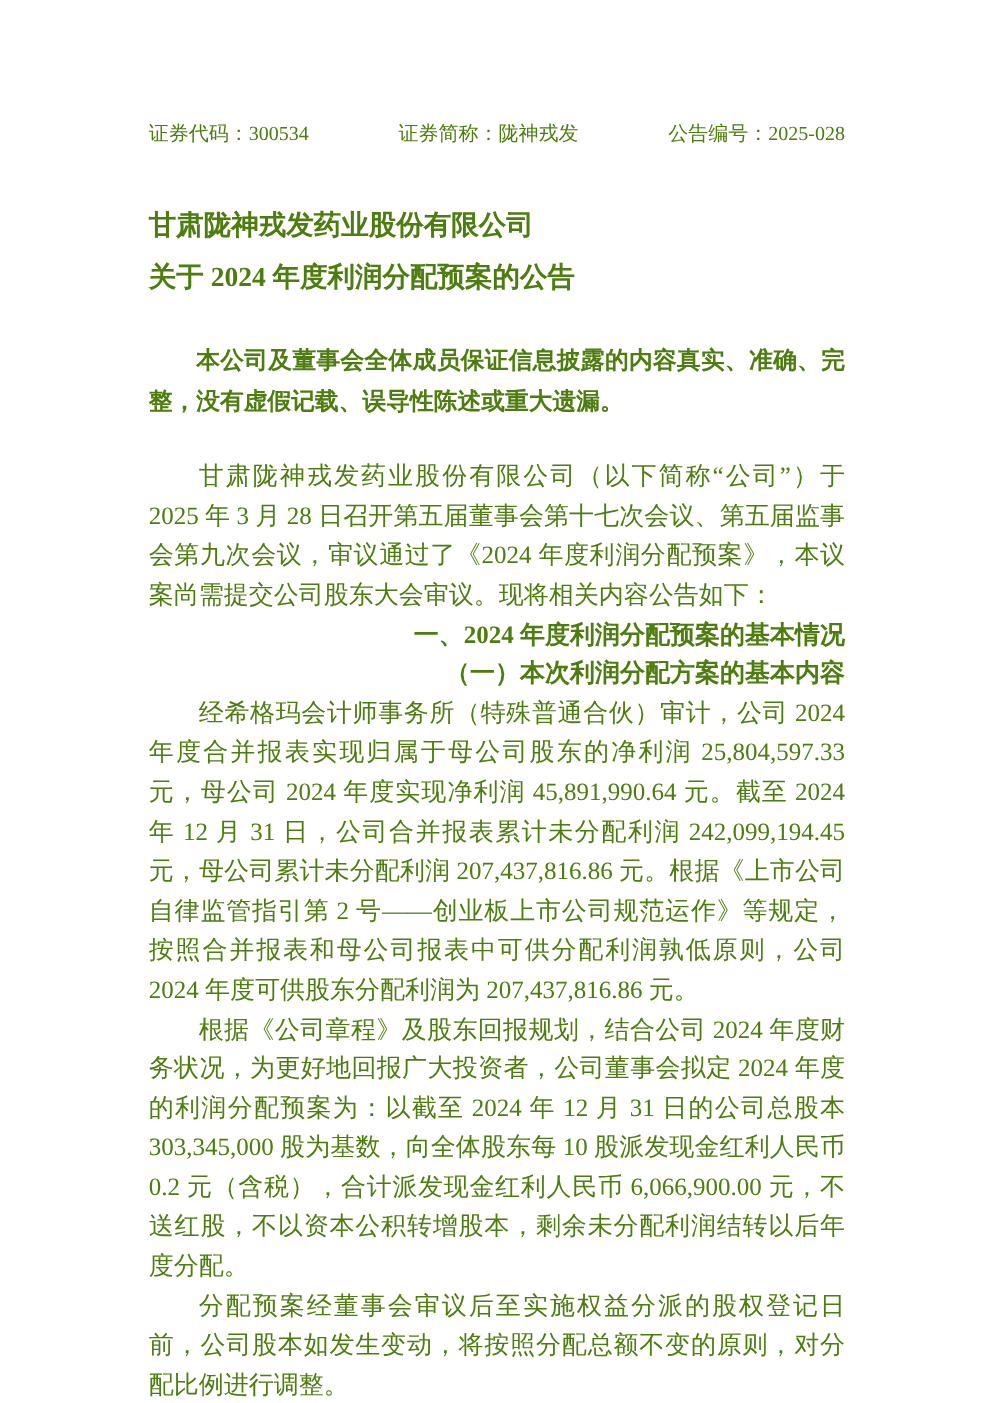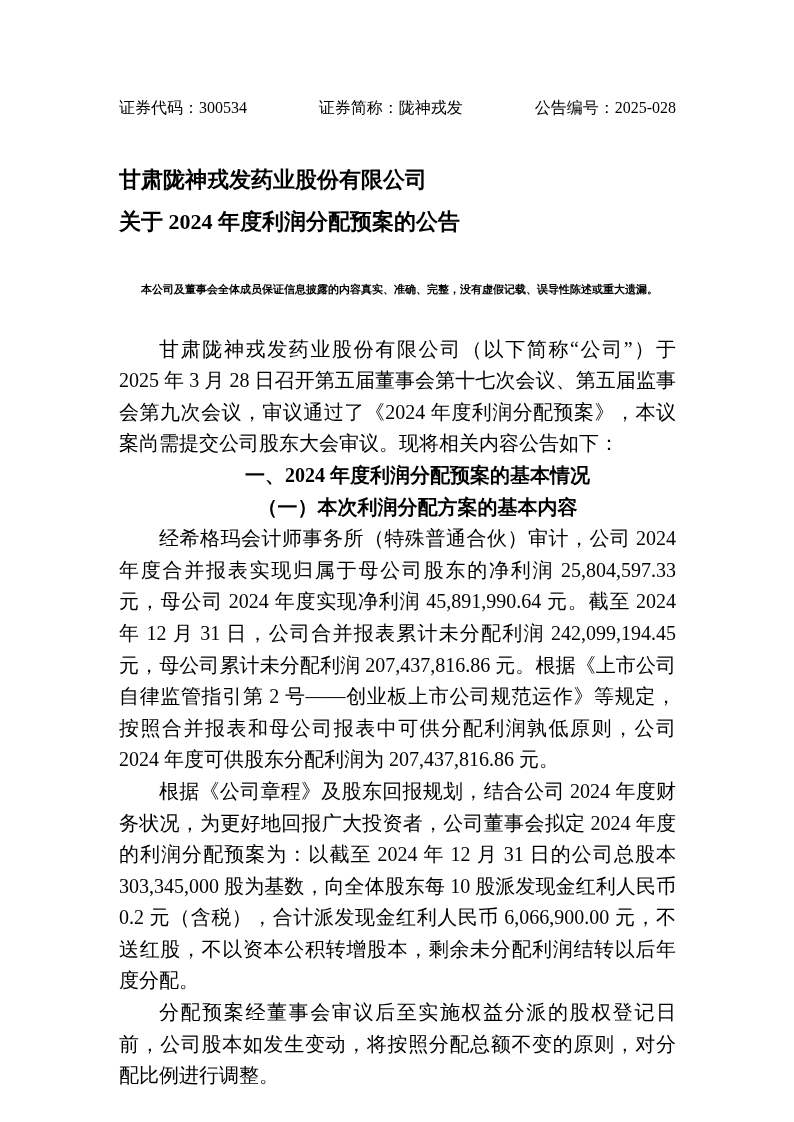--- a/index.html
+++ b/index.html
@@ -2,21 +2,21 @@
 <html><head>
 <meta charset="utf-8">
 <style>
   * { box-sizing: border-box; }
   html, body { margin: 0; padding: 0; background: #ffffff; }
   .page {
     position: relative;
     width: 794px;
     height: 1122px;
     background: #ffffff;
-    color: #000000;
+    color: #4d7c0f;
     font-family: "Liberation Serif", "DejaVu Serif", serif;
     overflow: hidden;
   }
   .content {
     position: absolute;
     left: 119px;
     top: 0;
     width: 557px;
   }
   .doc-header {
@@ -33,35 +33,35 @@
     text-align: left;
   }
   .title-line {
     font-size: 22px;
     line-height: 42px;
     font-weight: bold;
     margin: 0;
   }
   .disclaimer {
     margin-top: 30px;
-    font-size: 11px;
+    font-size: 19px;
     line-height: 32.6px;
     font-weight: bold;
     text-align: justify;
     text-indent: 2em;
   }
   .body-blocks { margin-top: 28px; }
   .body-blocks p {
     margin: 0;
     font-size: 20px;
     line-height: 31.6px;
     text-indent: 2em;
   }
   .body-blocks p.paragraph { text-align: justify; }
-  .body-blocks p.heading { font-weight: bold; text-align: center; }
+  .body-blocks p.heading { font-weight: bold; text-align: right; }
 </style>
 </head>
 <body>
 
 <div class="page">
   <div class="content">
 
     <div class="doc-header">
       <span>证券代码：300534</span>
       <span>证券简称：陇神戎发</span>

